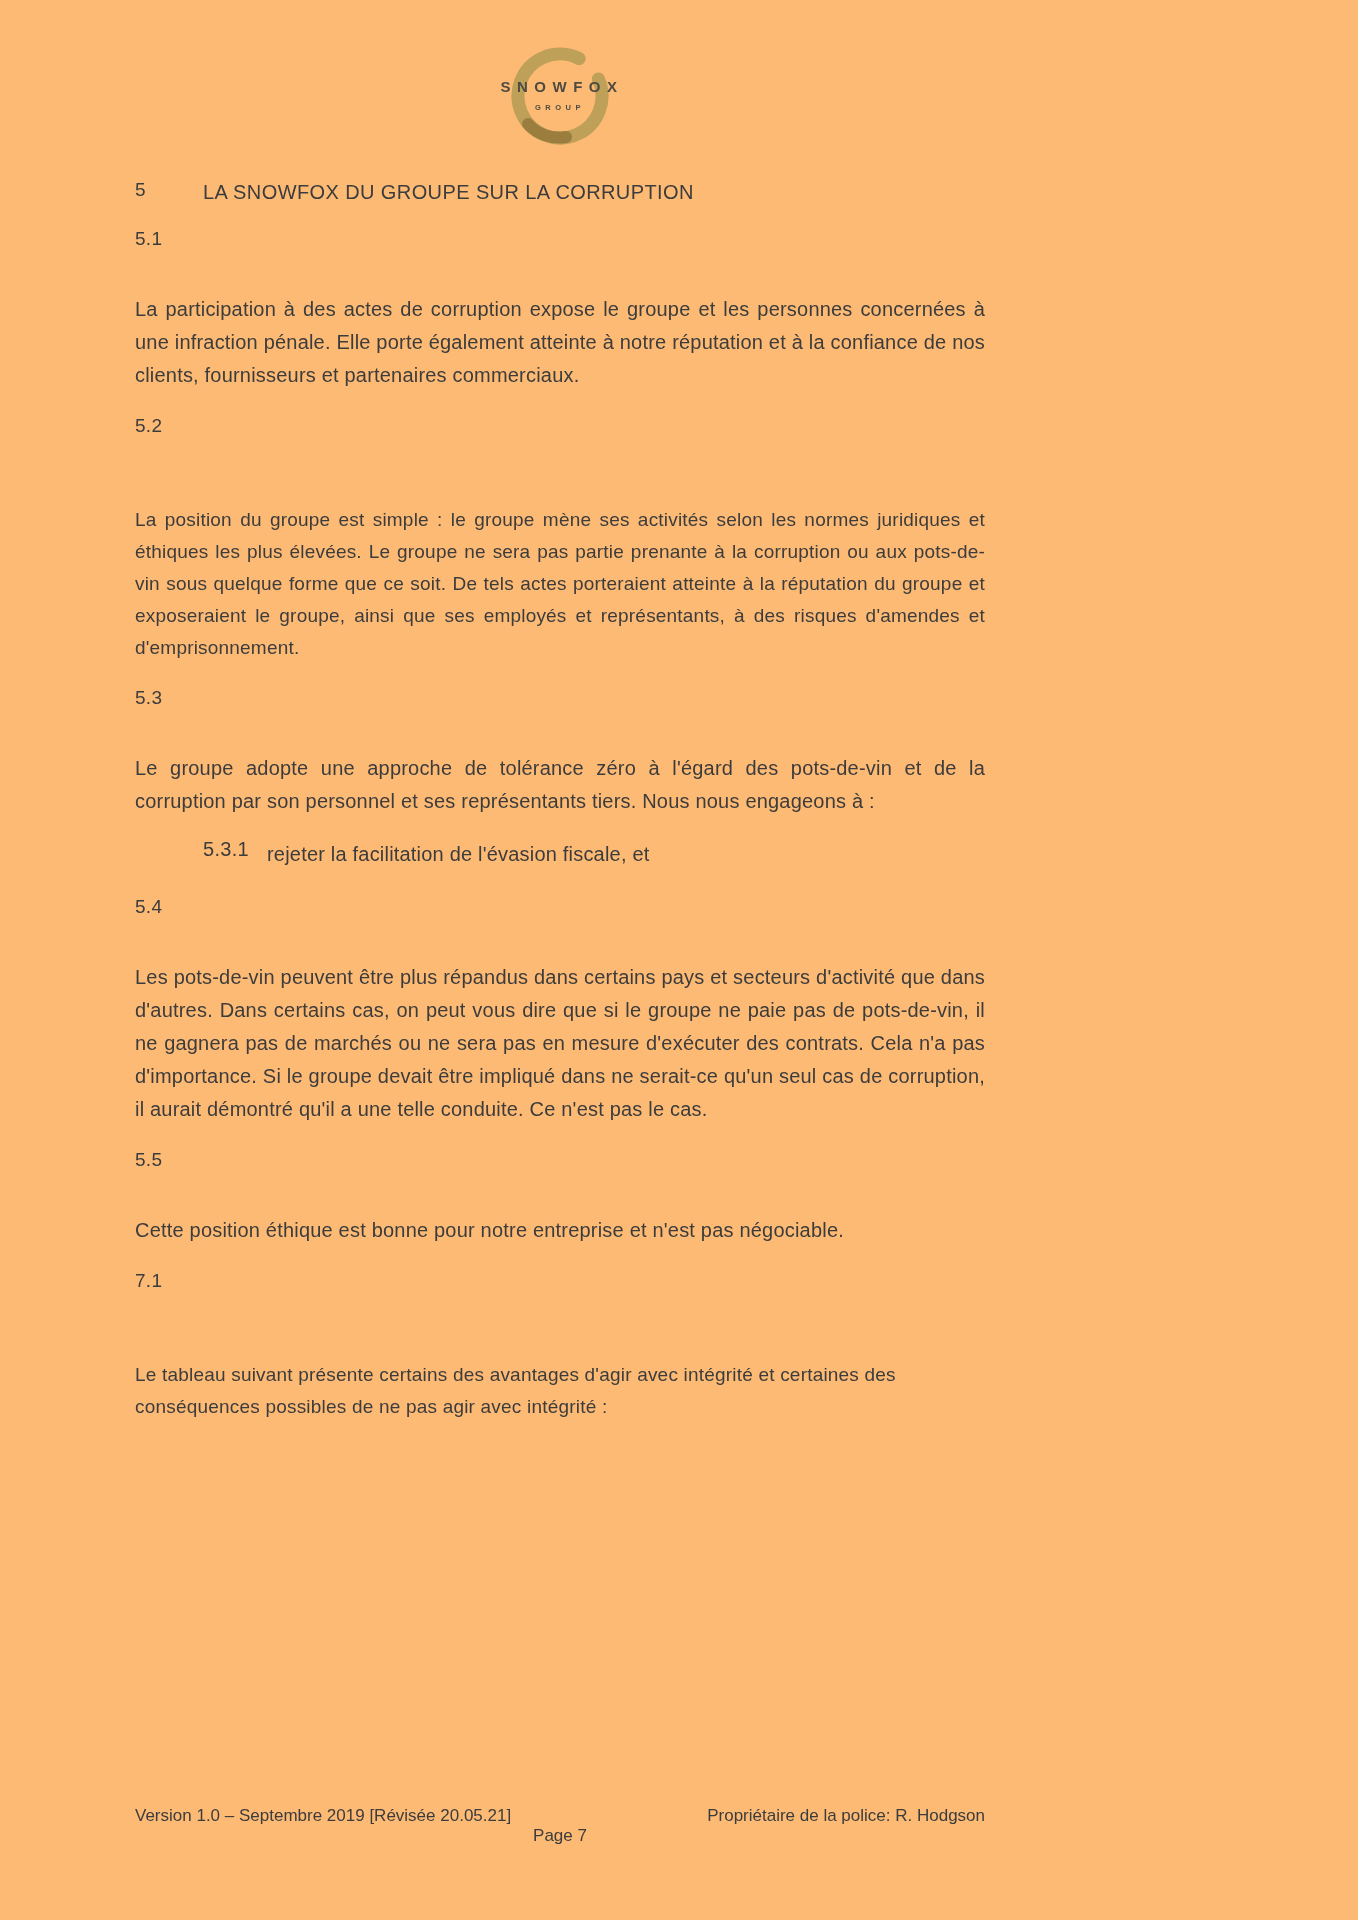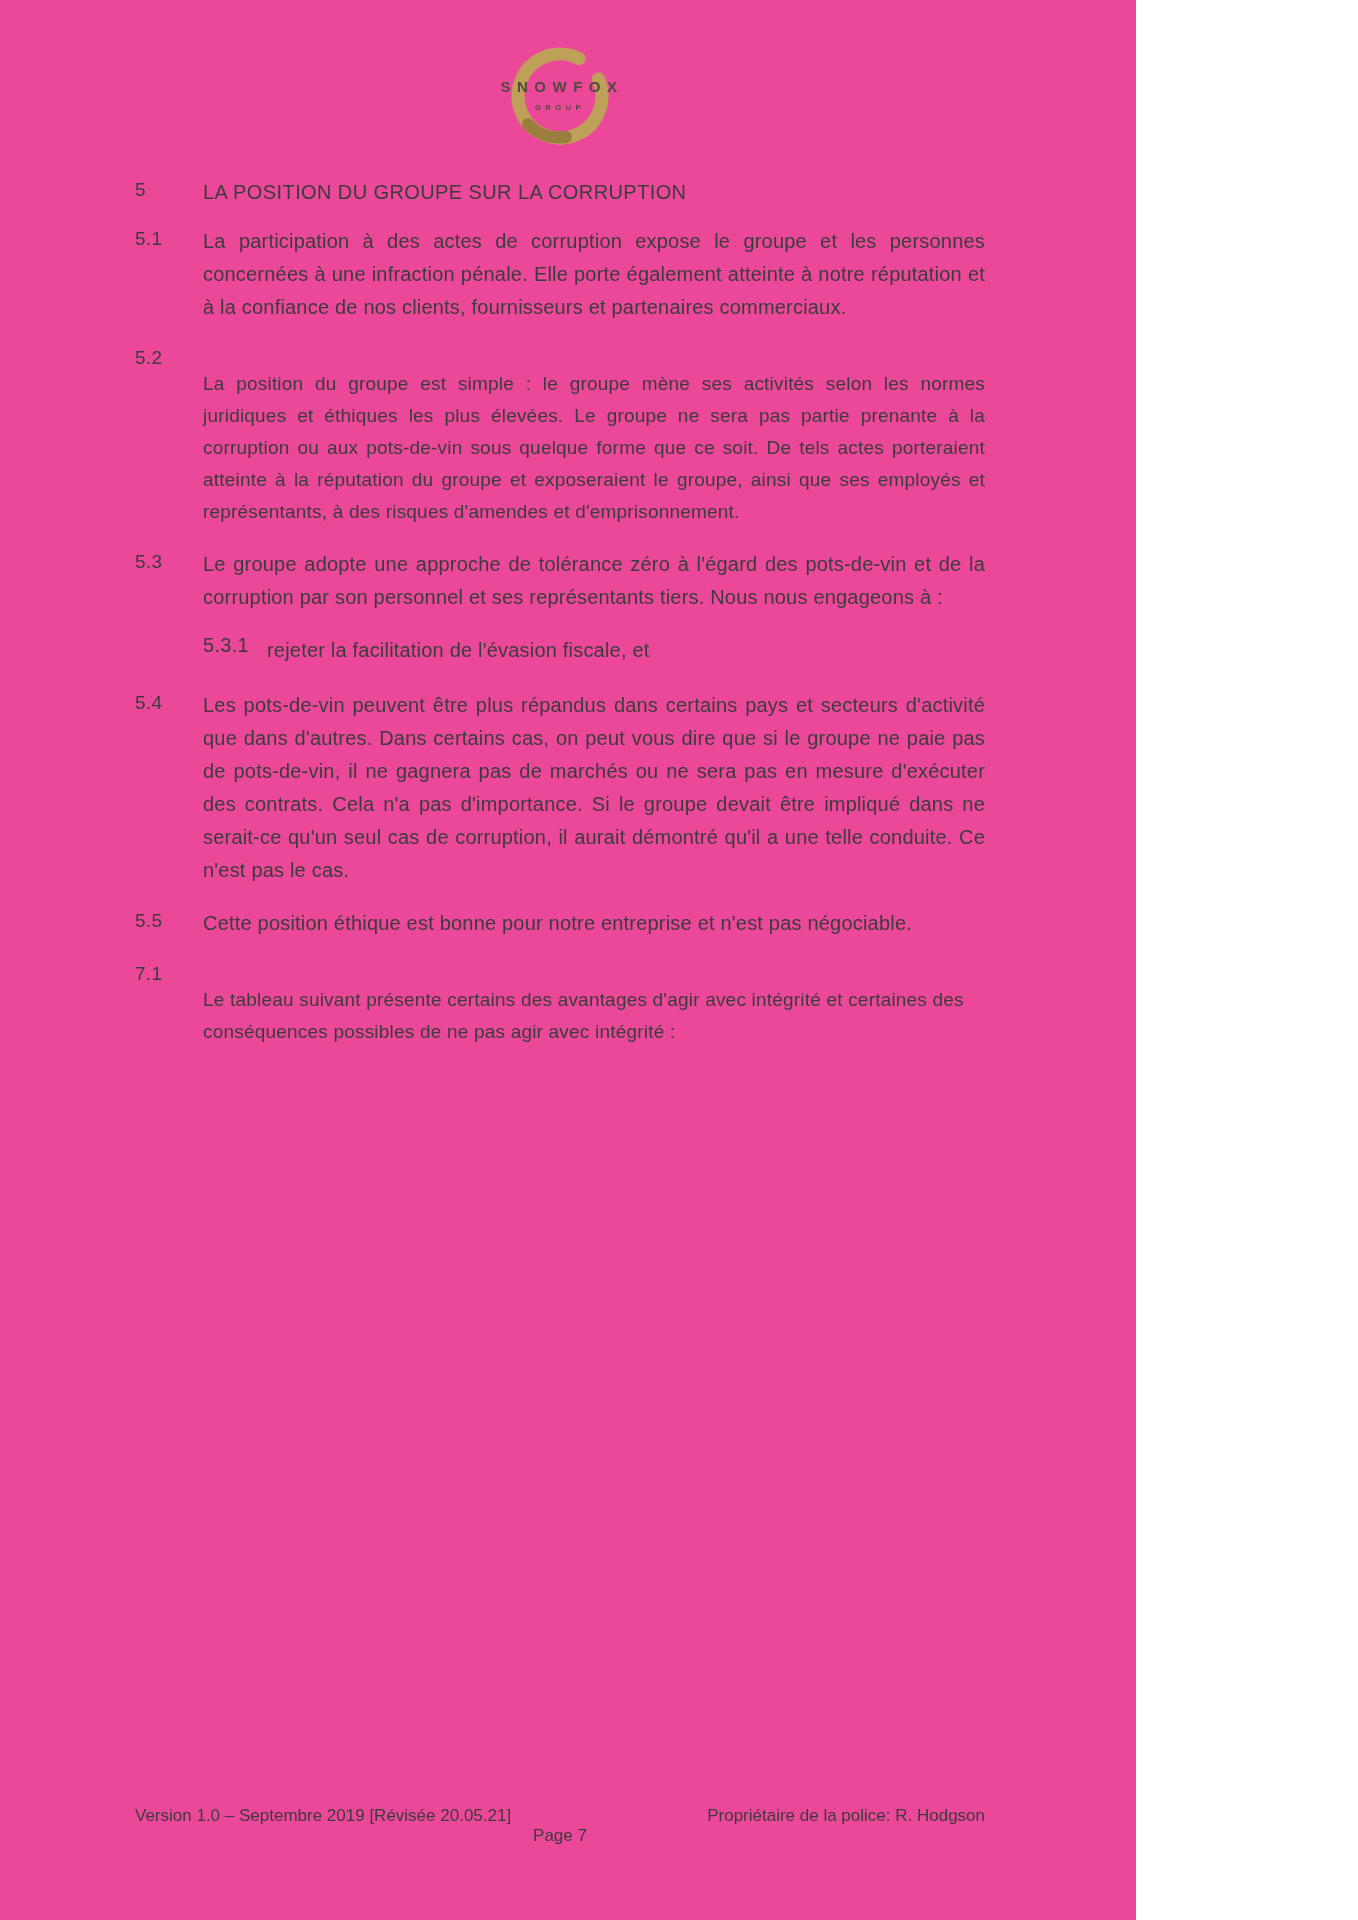--- a/index.html
+++ b/index.html
@@ -4,21 +4,21 @@
 <style>
   * { margin: 0; padding: 0; box-sizing: border-box; }
   html, body { background: #ffffff; }
   body {
     width: 1358px; height: 1920px;
     font-family: "Liberation Sans", sans-serif;
     color: #3c3c3c;
     position: relative;
     overflow: hidden;
   }
-  .page { width: 1136px; height: 1920px; position: relative; background: #ec4899; }
+  .page { width: 1358px; height: 1920px; position: relative; background: #fdba74; }
 
   .logo-wrap {
     position: absolute; top: 44px; left: 135px; width: 850px;
     display: flex; justify-content: center;
   }
 
   .content {
     position: absolute; top: 176px; left: 135px; width: 850px;
   }
 
@@ -26,21 +26,21 @@
   .num {
     flex: 0 0 68px;
     font-size: 19px; padding-top: 3px;
     letter-spacing: 0.3px;
   }
   .heading-row { margin-bottom: 16px; }
   .heading-row h1 {
     font-size: 20px; font-weight: normal; letter-spacing: 0.4px;
     line-height: 33px;
   }
-  .para { margin-bottom: 20px; }
+  .para { margin-bottom: 20px; flex-direction: column; }
   .para p {
     flex: 1;
     font-size: 20px; line-height: 33px; letter-spacing: 0.2px;
     text-align: justify;
   }
   .para.small p { font-size: 19px; line-height: 32px; margin-top: 24px; }
   .para.noj p { text-align: left; }
 
   .sub { margin-left: 68px; margin-bottom: 22px; }
   .sub .num { flex: 0 0 64px; font-size: 20px; padding-top: 0; }
@@ -71,21 +71,21 @@
       <path d="M 58 80 A 42 42 0 0 0 96 93" fill="none" stroke="#8f7336" stroke-width="12" stroke-linecap="round" opacity="0.75"></path>
       <text x="92" y="48" text-anchor="middle" font-size="15" font-weight="bold" letter-spacing="6.5" fill="#4e4b40">SNOWFOX</text>
       <text x="90" y="66" text-anchor="middle" font-size="7.5" font-weight="bold" letter-spacing="4.5" fill="#4e4b40">GROUP</text>
     </svg>
   </div>
 
   <main class="content">
 
     <div class="row heading-row">
       <span class="num">5</span>
-      <h1>LA POSITION DU GROUPE SUR LA CORRUPTION</h1>
+      <h1>LA SNOWFOX DU GROUPE SUR LA CORRUPTION</h1>
     </div>
 
     <div class="row para">
       <span class="num">5.1</span>
       <p>La participation à des actes de corruption expose le groupe et les personnes concernées à une infraction pénale. Elle porte également atteinte à notre réputation et à la confiance de nos clients, fournisseurs et partenaires commerciaux.</p>
     </div>
 
     <div class="row para small">
       <span class="num">5.2</span>
       <p>La position du groupe est simple : le groupe mène ses activités selon les normes juridiques et éthiques les plus élevées. Le groupe ne sera pas partie prenante à la corruption ou aux pots-de-vin sous quelque forme que ce soit. De tels actes porteraient atteinte à la réputation du groupe et exposeraient le groupe, ainsi que ses employés et représentants, à des risques d'amendes et d'emprisonnement.</p>

